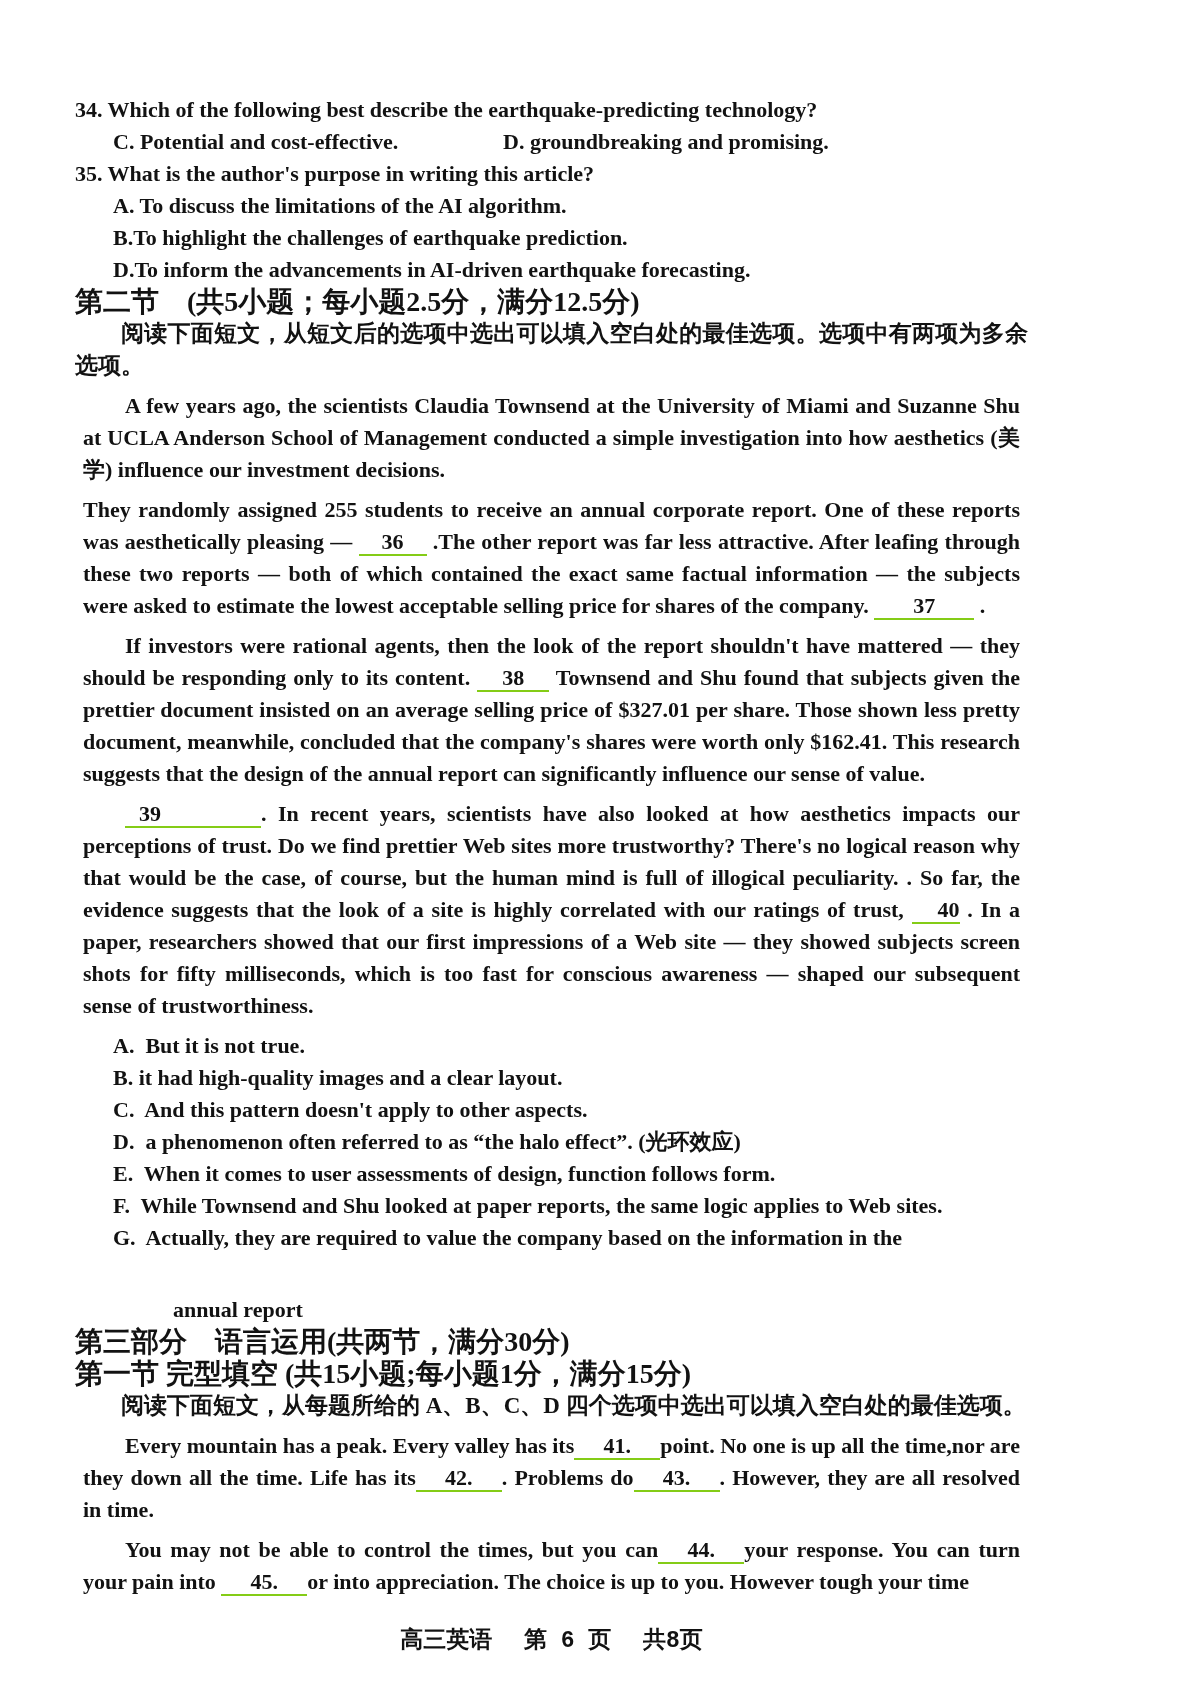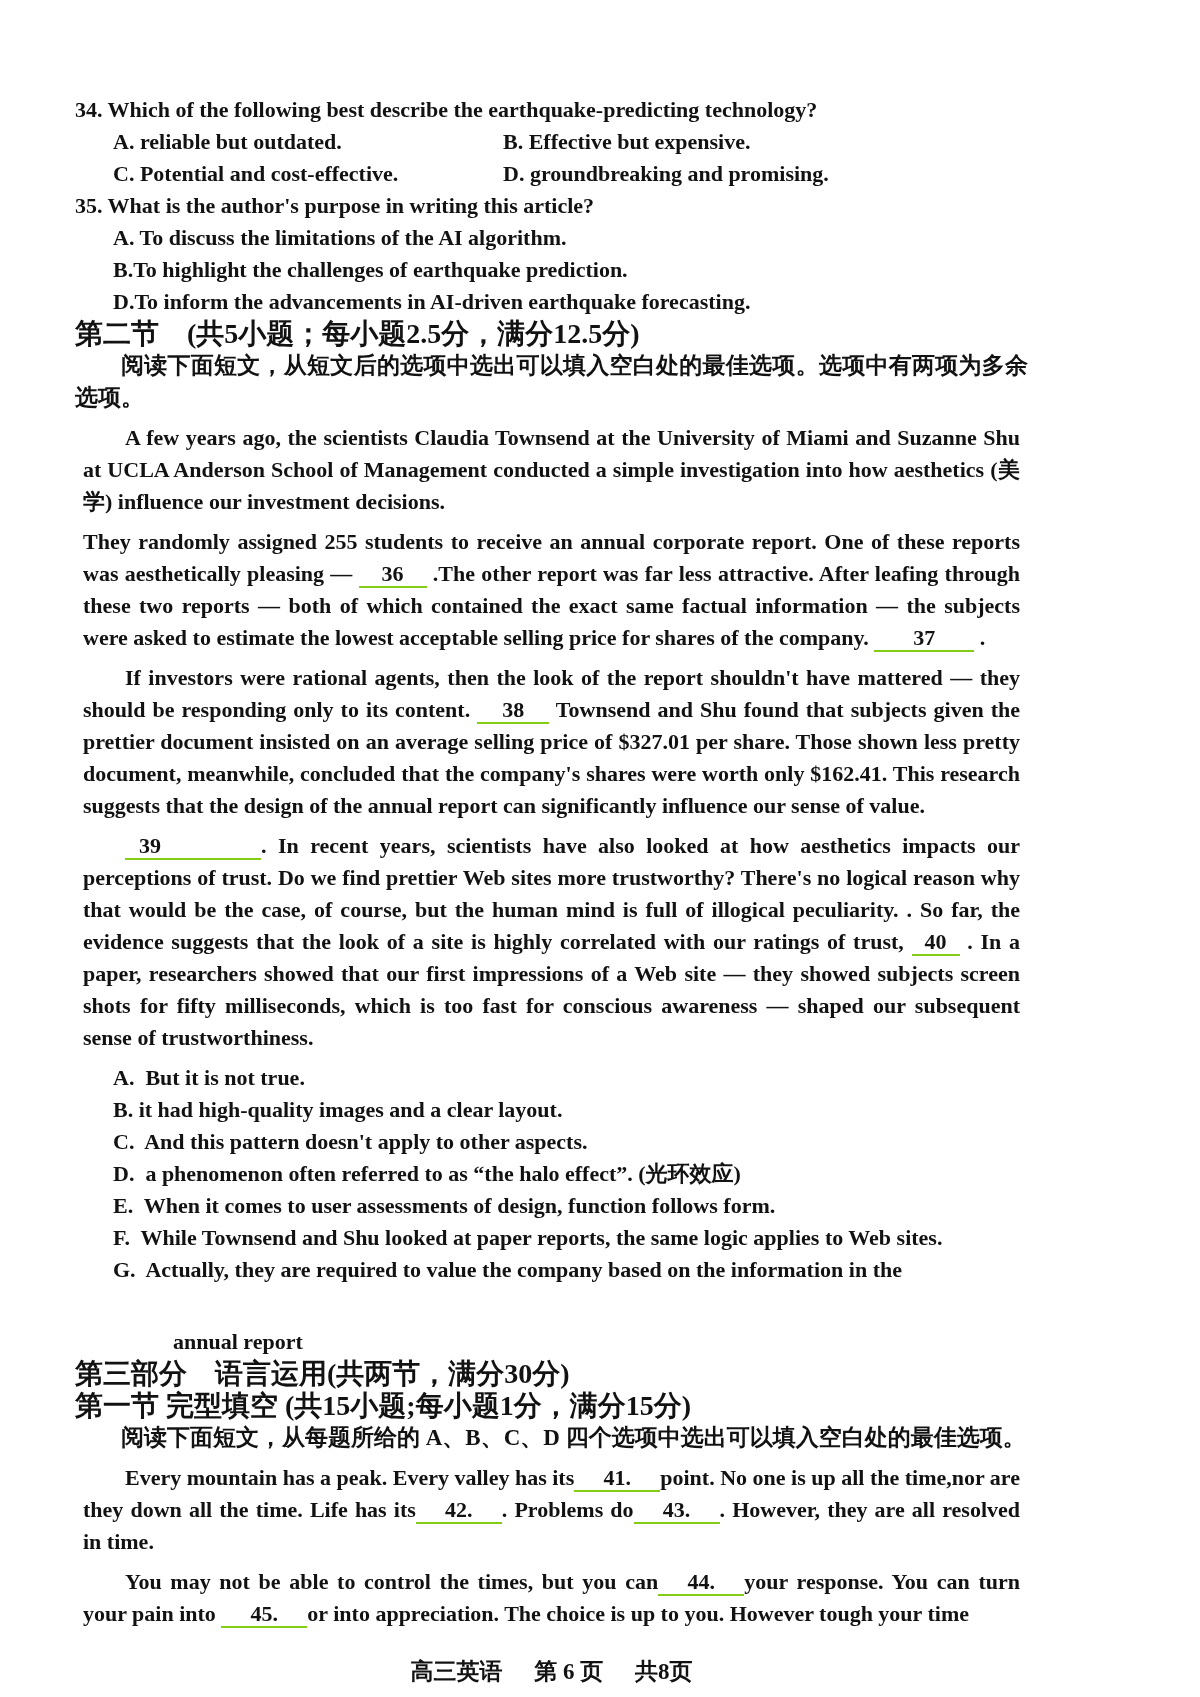--- a/index.html
+++ b/index.html
@@ -31,40 +31,36 @@
     border-bottom:2px solid #84cc16;
     text-align:center;
     text-indent:0;
     line-height:24px;
     min-width:68px;
     vertical-align:baseline;
   }
   .b37{min-width:100px;}
   .b38{min-width:72px;}
   .b39{min-width:122px;text-align:left;padding-left:14px;}
-  .b40{min-width:48px;}
+  .b40{min-width:48px;text-align:right;}
   .bcl{min-width:86px;}
   .footer{
     margin-top:26px;
     text-align:center;
     font-size:23px;
   }
-  .footer span{margin:0 13px;}
+  .footer span{margin:0 13px;font-family:Liberation Mono, monospace;}
 </style>
 </head>
 <body>
 
 <div class="page">
 
   <div>
     <p class="stem">34. Which of the following best describe the earthquake-predicting technology?</p>
-    <div class="optrow">
-      <span class="optcell">A. reliable but outdated.</span>
-      <span class="optcell2">B. Effective but expensive.</span>
-    </div>
     <div class="optrow">
       <span class="optcell">C. Potential and cost-effective.</span>
       <span class="optcell2">D. groundbreaking and promising.</span>
     </div>
   </div>
 
   <div>
     <p class="stem">35. What is the author's purpose in writing this article?</p>
     <div class="optline">A. To discuss the limitations of the AI algorithm.</div>
     <div class="optline">B.To highlight the challenges of earthquake prediction.</div>

